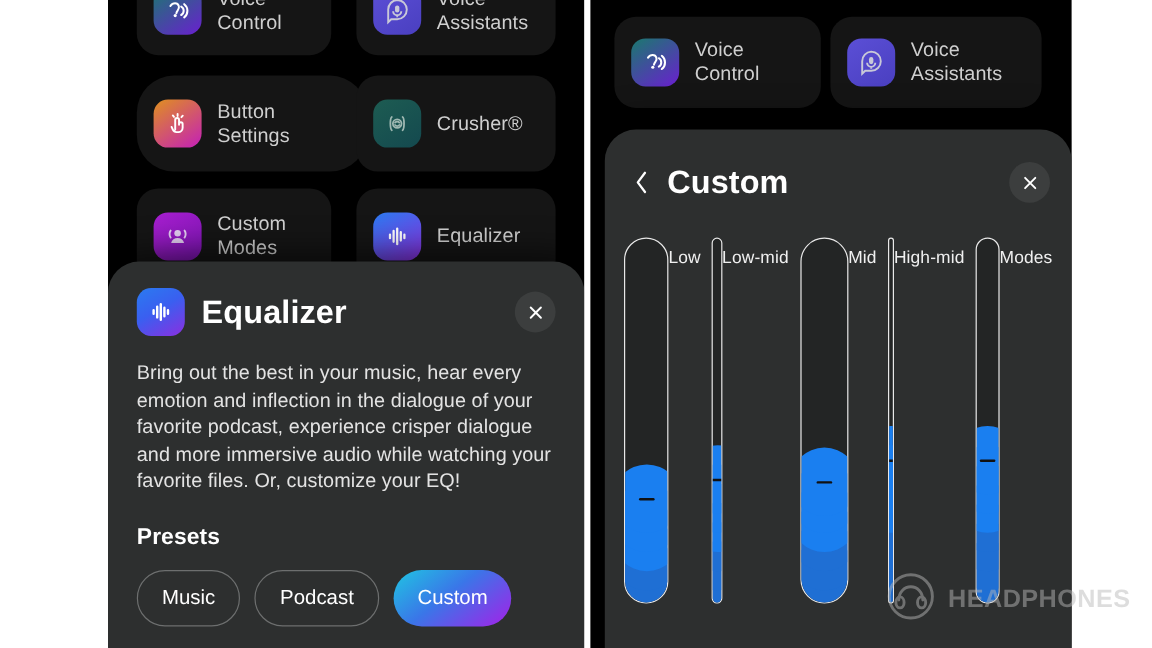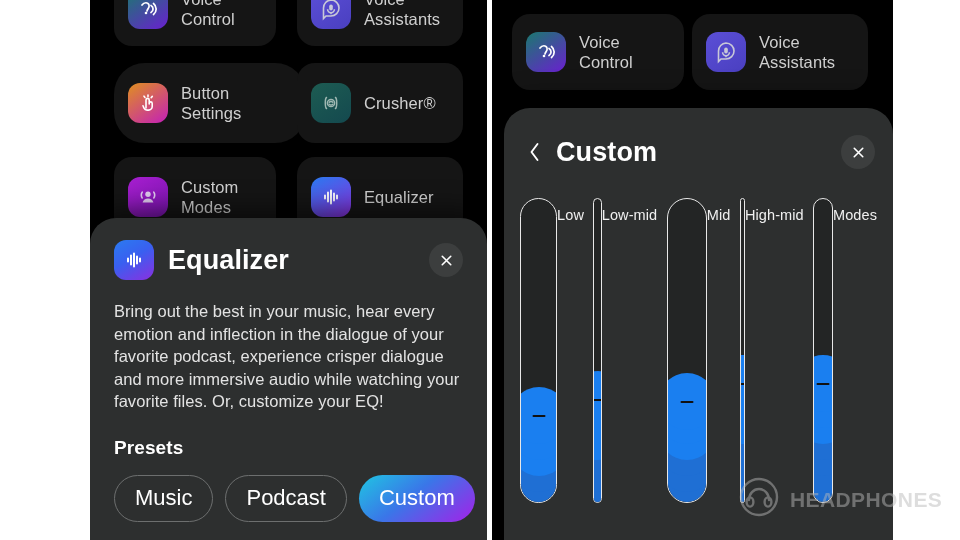--- a/index.html
+++ b/index.html
@@ -55,21 +55,21 @@
     margin-top:20px;color:#e3e3e3;font-size:16.5px;line-height:22.5px;letter-spacing:.05px;
   }
   #presets-label{
     margin-top:24px;color:#fff;font-size:19px;font-weight:bold;letter-spacing:.1px;
   }
   #presets-row{
     margin-top:16px;display:flex;gap:12px;align-items:center;
   }
   .chip{
     height:47px;border-radius:24px;display:flex;align-items:center;justify-content:flex-end;
-    padding:0 20px;font-size:22px;color:#fff;box-sizing:border-box;
+    padding:0 20px;font-size:17px;color:#fff;box-sizing:border-box;
     border:1.4px solid #6d6f6f;background:transparent;white-space:nowrap;
   }
   .chip.active{
     border:none;
     background:linear-gradient(142deg,#1fc6e2 0%,#3a76e8 45%,#a520e8 100%);
   }
 
   
   #right-tiles .tile{background:#151515;}
 

